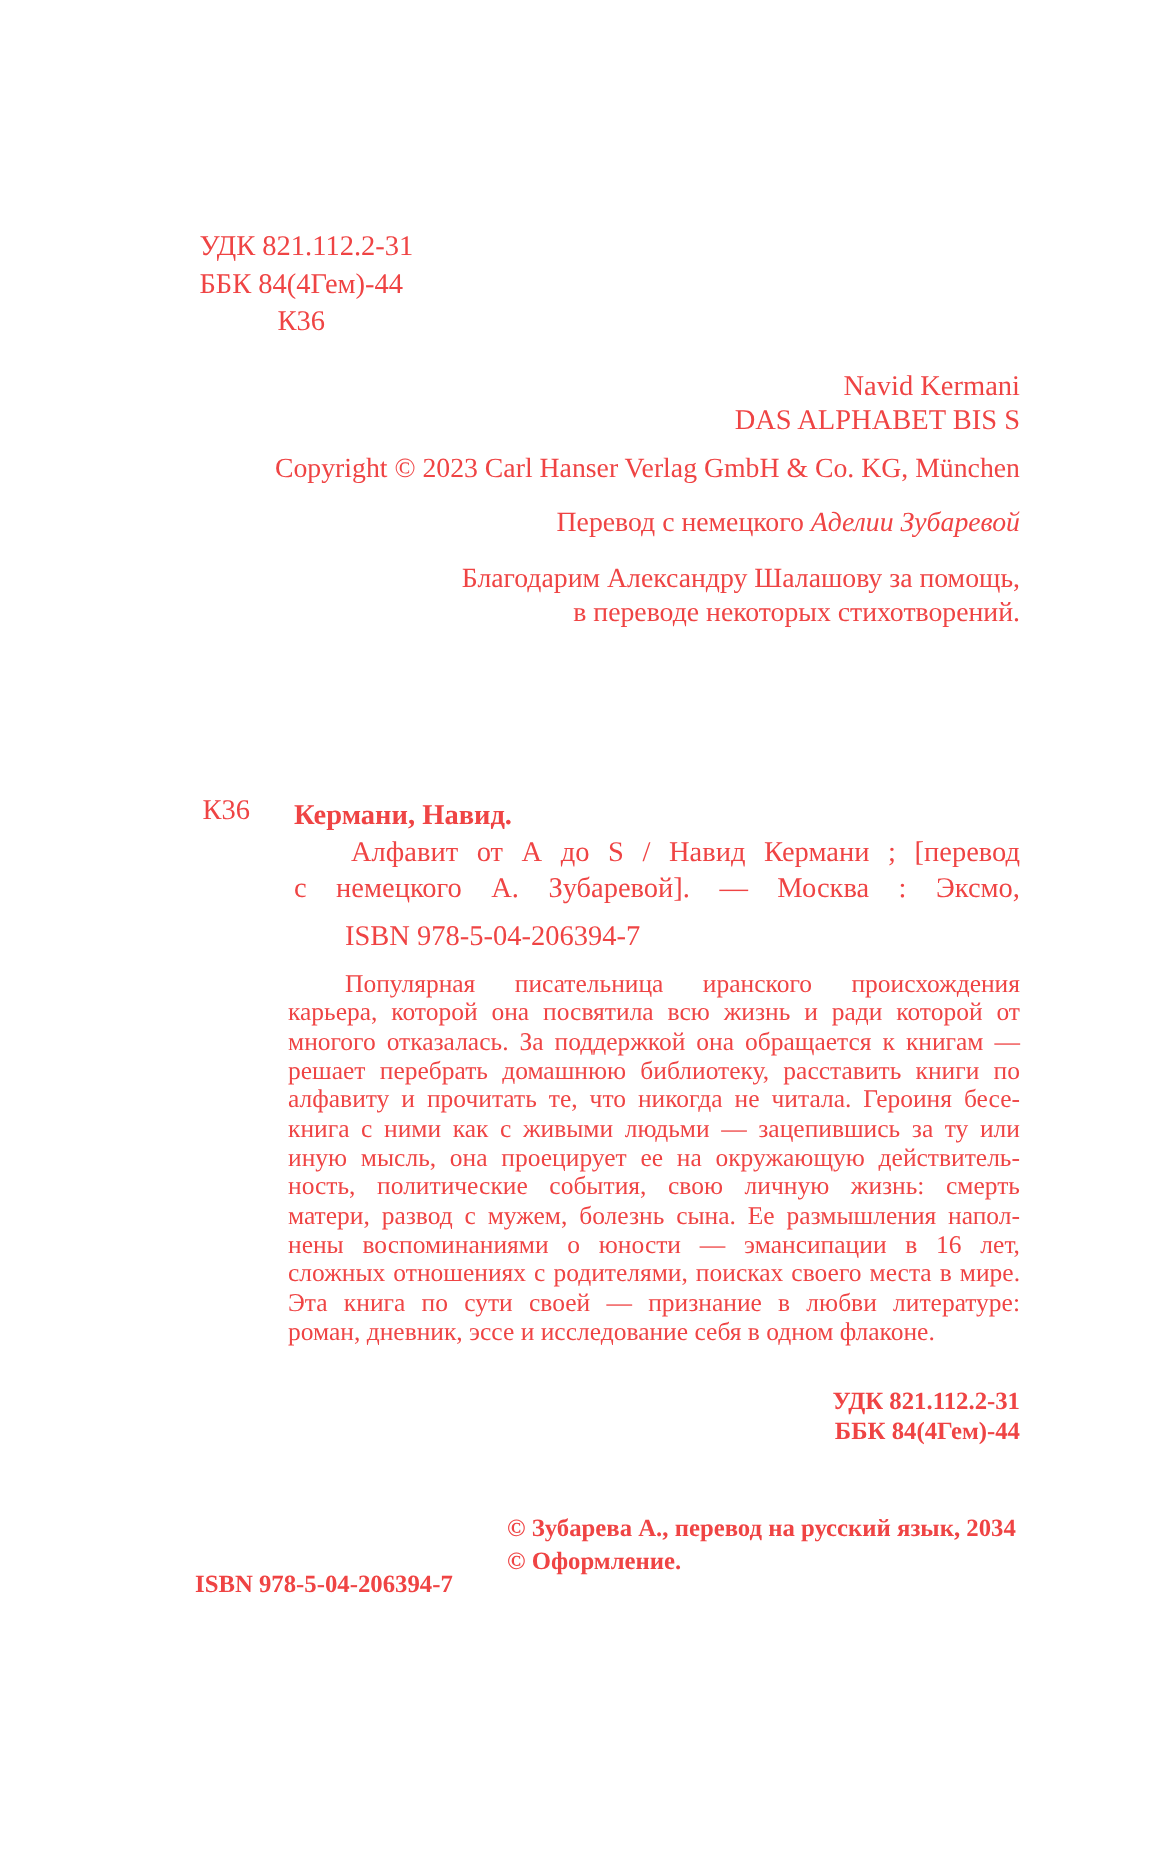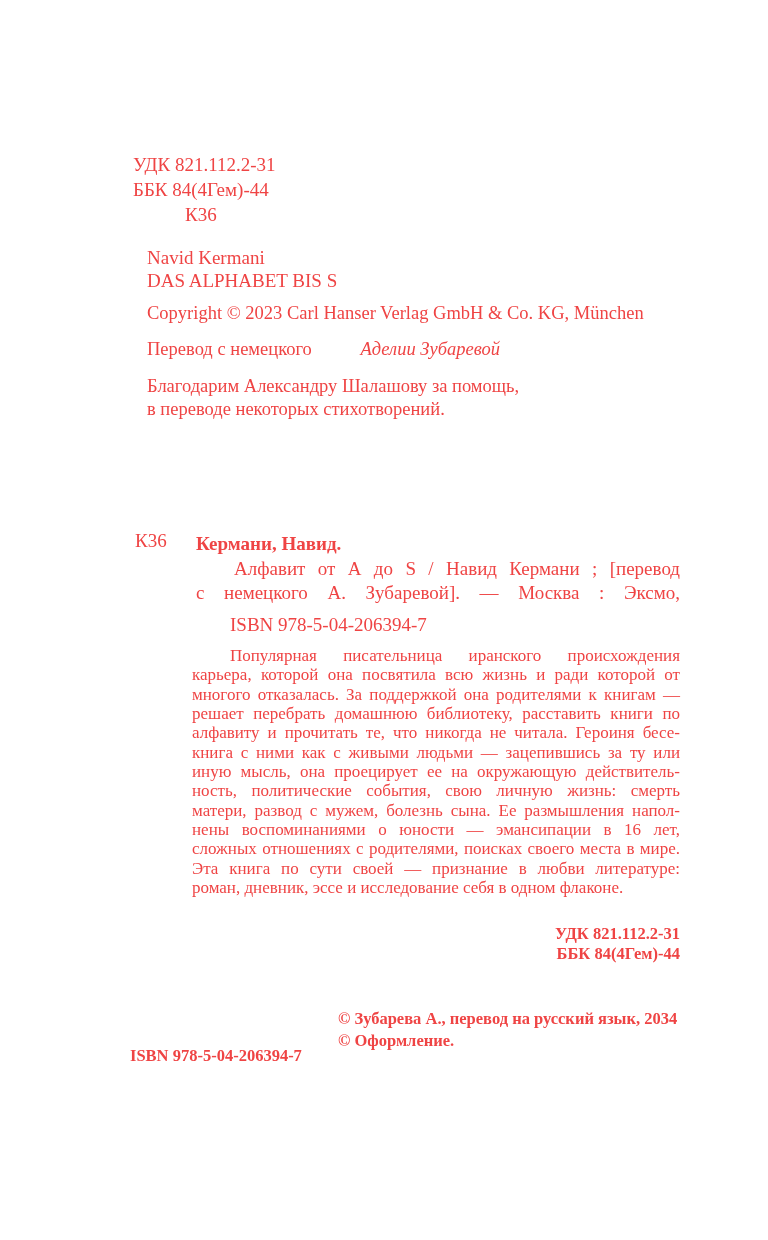--- a/index.html
+++ b/index.html
@@ -13,25 +13,25 @@
     font-family: "Liberation Serif", "DejaVu Serif", serif;
     overflow: hidden;
   }
   .abs { position: absolute; }
 
   
   .top-codes { left: 133px; top: 152px; font-size: 19px; line-height: 25px; }
   .top-codes .code-indent { padding-left: 52px; }
 
   
-  .centered { left: 147px; width: 547px; text-align: left; }
+  .centered { left: 133px; width: 547px; text-align: right; }
   .original-title { top: 246px; font-size: 19px; line-height: 23px; }
   .copyright-line { top: 303px; font-size: 18.5px; }
   .translation-line { top: 339px; font-size: 18.5px; }
-  .translation-line .it { font-style: italic; margin-left: 44px; }
+  .translation-line .it { font-style: italic; }
   .acknowledgment { top: 375px; font-size: 18.5px; line-height: 22.5px; }
 
   
   .catalog { left: 196px; top: 504px; width: 484px; font-size: 19px; line-height: 24.5px; }
   .catalog .author { font-weight: 700; margin-top: 28px; }
   .catalog .code-label { position: absolute; left: -61px; top: 24.5px; font-weight: 400; }
   .jline { text-align: justify; text-align-last: justify; }
   .indent { text-indent: 38px; }
   .plain { text-align: left; text-align-last: left; }
 
@@ -80,21 +80,21 @@
     <div class="author">Кермани, Навид.</div>
     <div class="jline indent">Алфавит от А до S / Навид Кермани ; [перевод</div>
     <div class="jline">с немецкого А. Зубаревой]. — Москва : Эксмо,</div>
   </div>
 
   <div class="abs catalog-isbn">ISBN 978-5-04-206394-7</div>
 
   <div class="abs annotation">
     <div class="jline indent">Популярная писательница иранского происхождения</div>
     <div class="jline">карьера, которой она посвятила всю жизнь и ради которой от</div>
-    <div class="jline">многого отказалась. За поддержкой она родителями к книгам —</div>
+    <div class="jline">многого отказалась. За поддержкой она обращается к книгам —</div>
     <div class="jline">решает перебрать домашнюю библиотеку, расставить книги по</div>
     <div class="jline">алфавиту и прочитать те, что никогда не читала. Героиня бесе-</div>
     <div class="jline">книга с ними как с живыми людьми — зацепившись за ту или</div>
     <div class="jline">иную мысль, она проецирует ее на окружающую действитель-</div>
     <div class="jline">ность, политические события, свою личную жизнь: смерть</div>
     <div class="jline">матери, развод с мужем, болезнь сына. Ее размышления напол-</div>
     <div class="jline">нены воспоминаниями о юности — эмансипации в 16 лет,</div>
     <div class="jline">сложных отношениях с родителями, поисках своего места в мире.</div>
     <div class="jline">Эта книга по сути своей — признание в любви литературе:</div>
     <div class="plain">роман, дневник, эссе и исследование себя в одном флаконе.</div>

